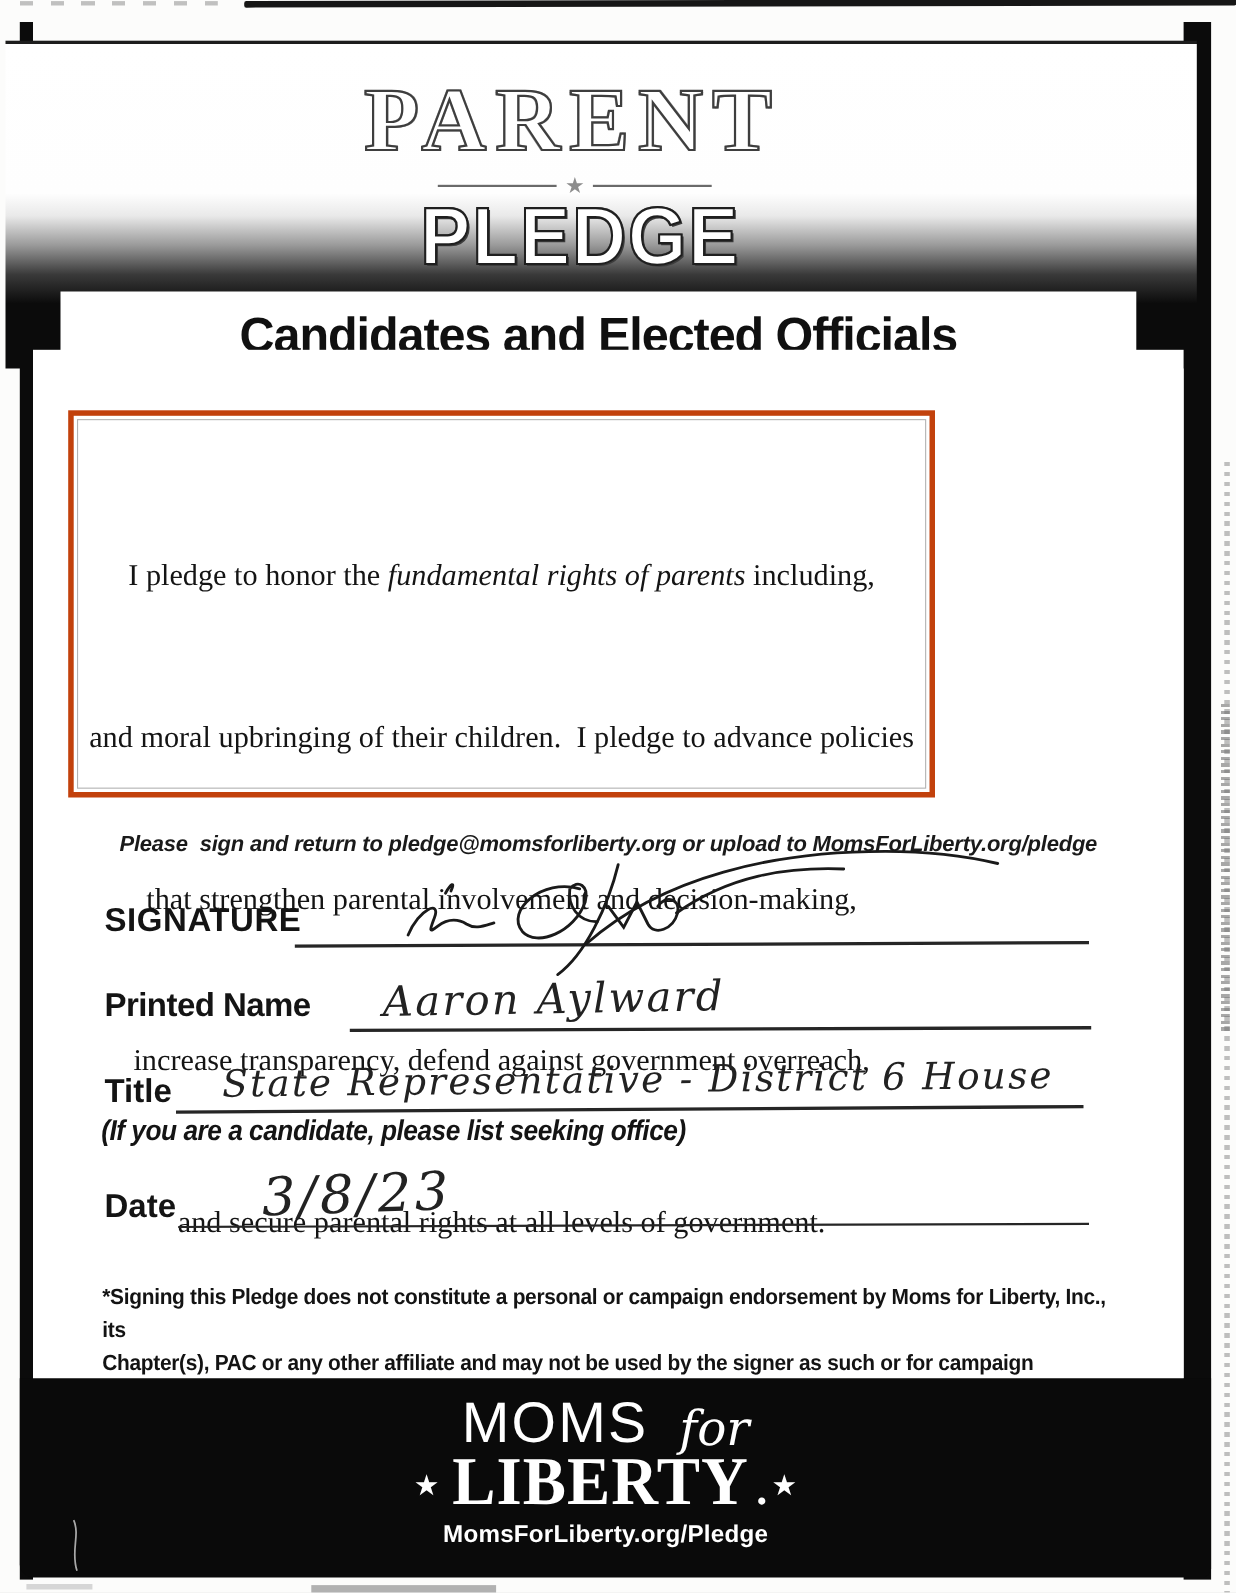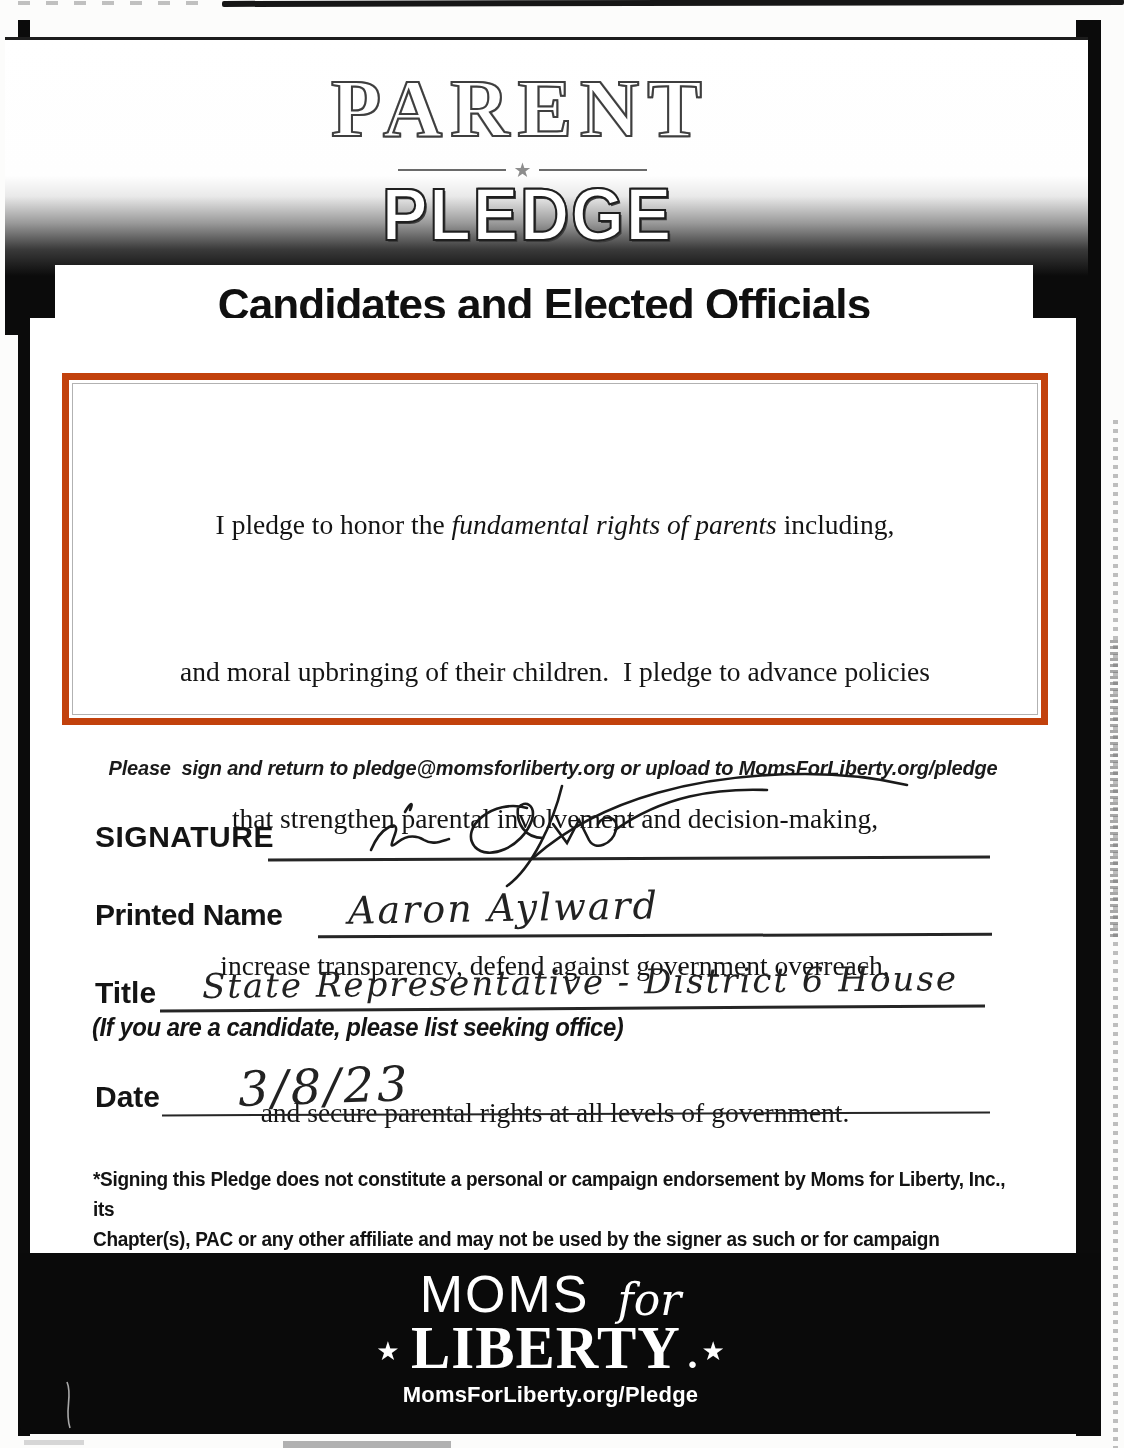--- a/index.html
+++ b/index.html
@@ -45,22 +45,22 @@
   
   .heading-band{position:absolute;left:55px;top:265px;width:978px;height:80px;background:#fff;
     border-bottom:2px solid #dedede;}
   .heading-band h1{margin:0;height:80px;line-height:80px;text-align:center;
     font-size:45px;font-weight:bold;letter-spacing:-1px;transform:scaleX(.98);color:#101010;}
 
   
   .body-area{position:absolute;left:30px;top:318px;width:1046px;height:935px;background:#fff;}
 
   
-  .pledge-box{position:absolute;left:62px;top:373px;width:986px;height:352px;box-sizing:border-box;
-    border:7px solid #c2410c;background:#fff;}
+  .pledge-box{position:absolute;left:62px;top:373px;width:788px;height:352px;box-sizing:border-box;
+    border:5px solid #c2410c;background:#fff;}
   .pledge-inner{position:absolute;left:3px;right:3px;top:3px;bottom:3px;border:1px solid #b2b2b2;}
   .pledge-text{padding-top:22px;text-align:center;font-family:"Liberation Serif",serif;
     font-size:27.5px;line-height:49px;color:#141414;white-space:pre-wrap;}
   .pledge-text i{font-style:italic;}
 
   
   .instruction{position:absolute;left:30px;top:757px;width:1046px;text-align:center;
     font-style:italic;font-weight:600;font-size:20px;letter-spacing:-0.2px;color:#1a1a1a;white-space:pre-wrap;}
 
   

